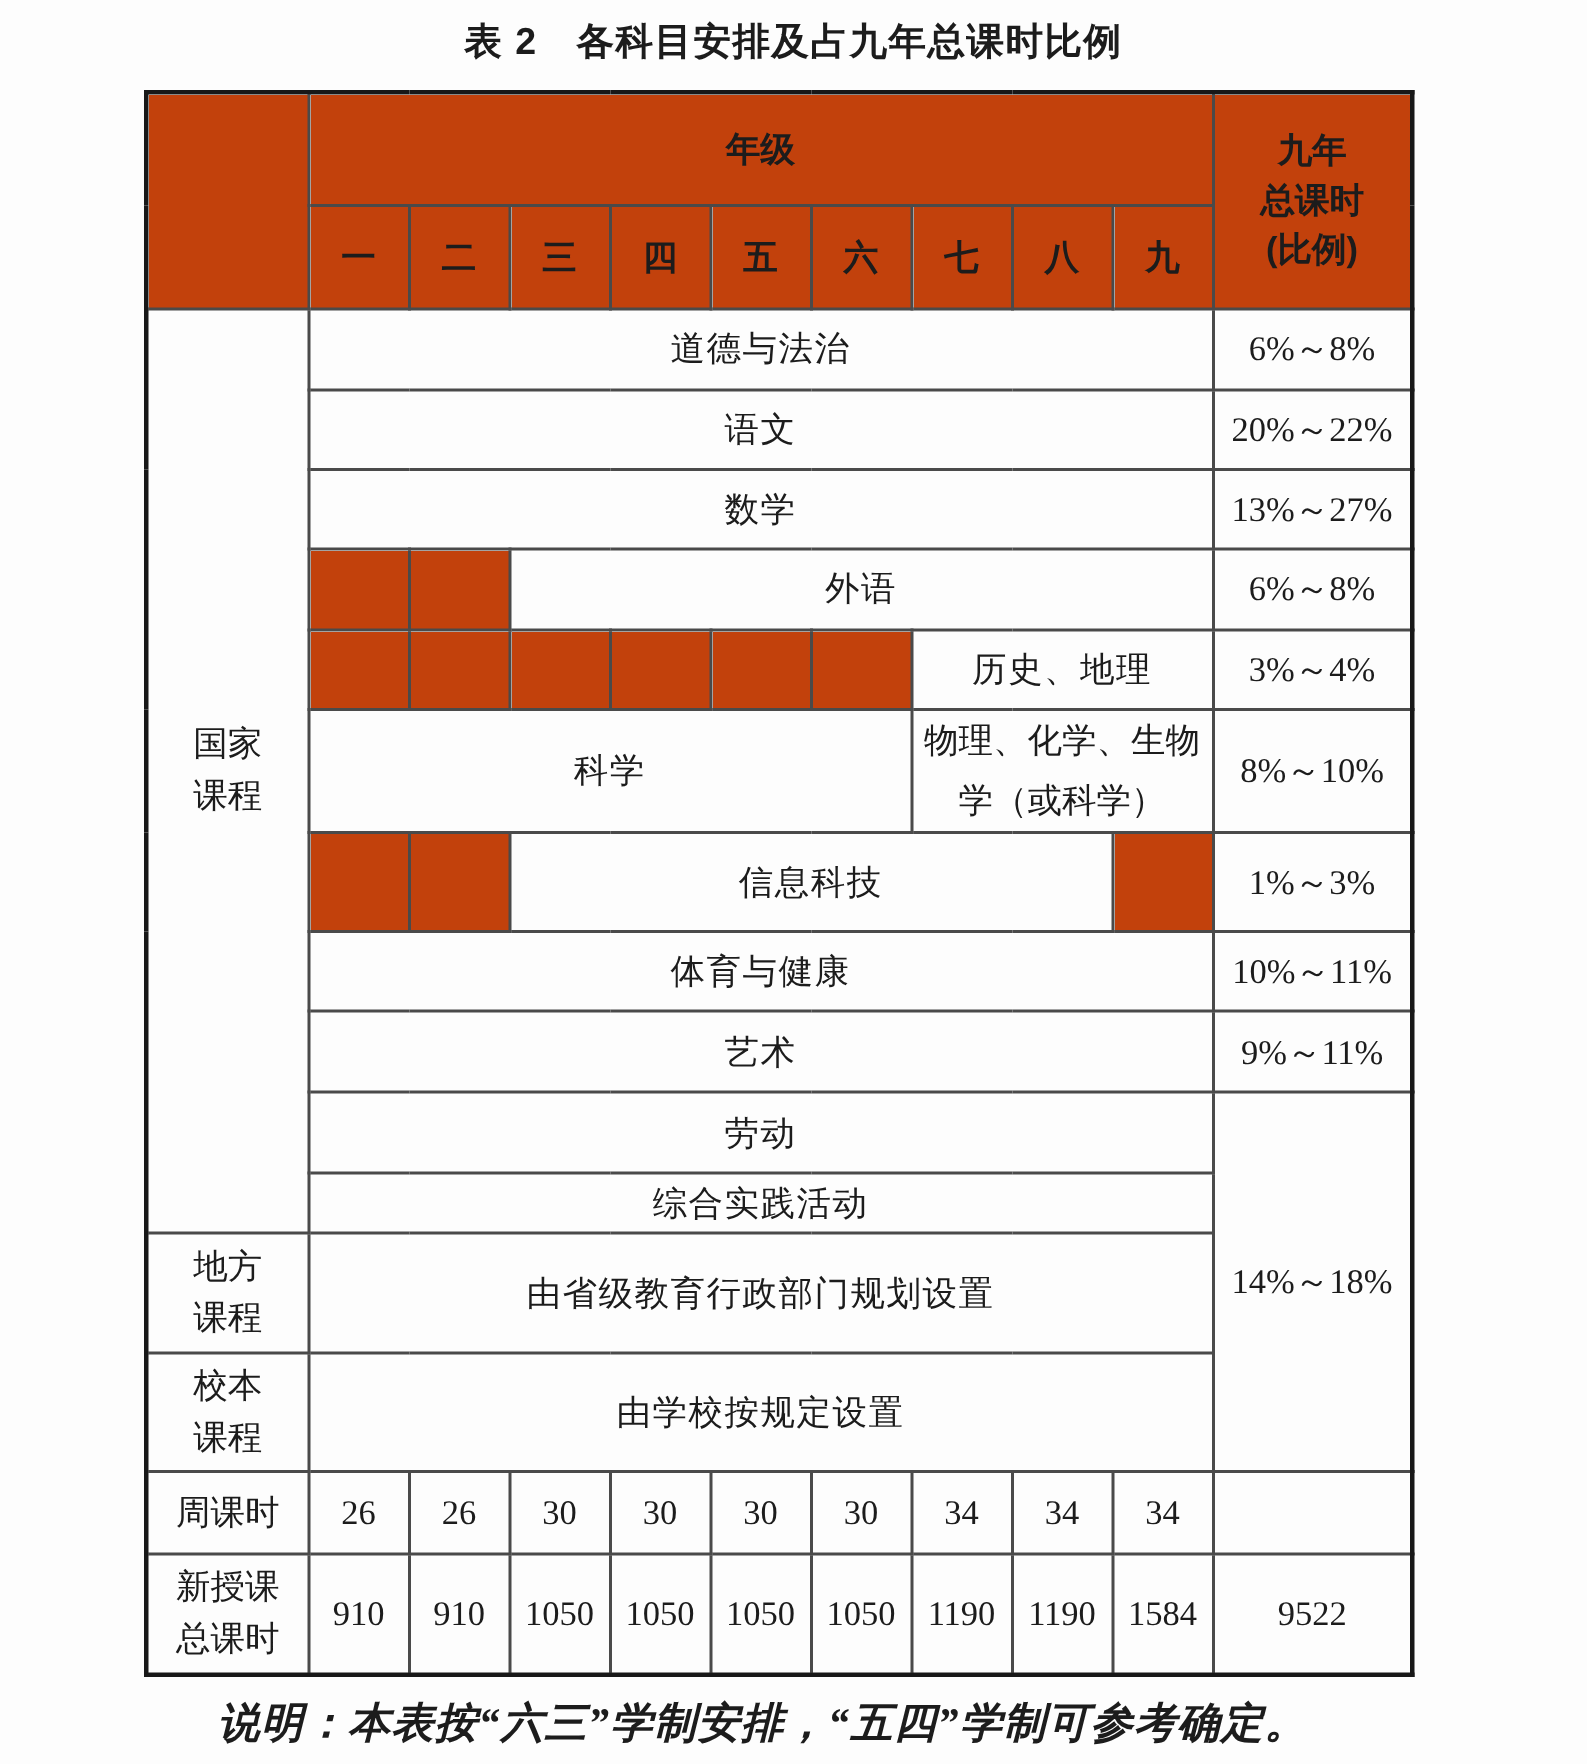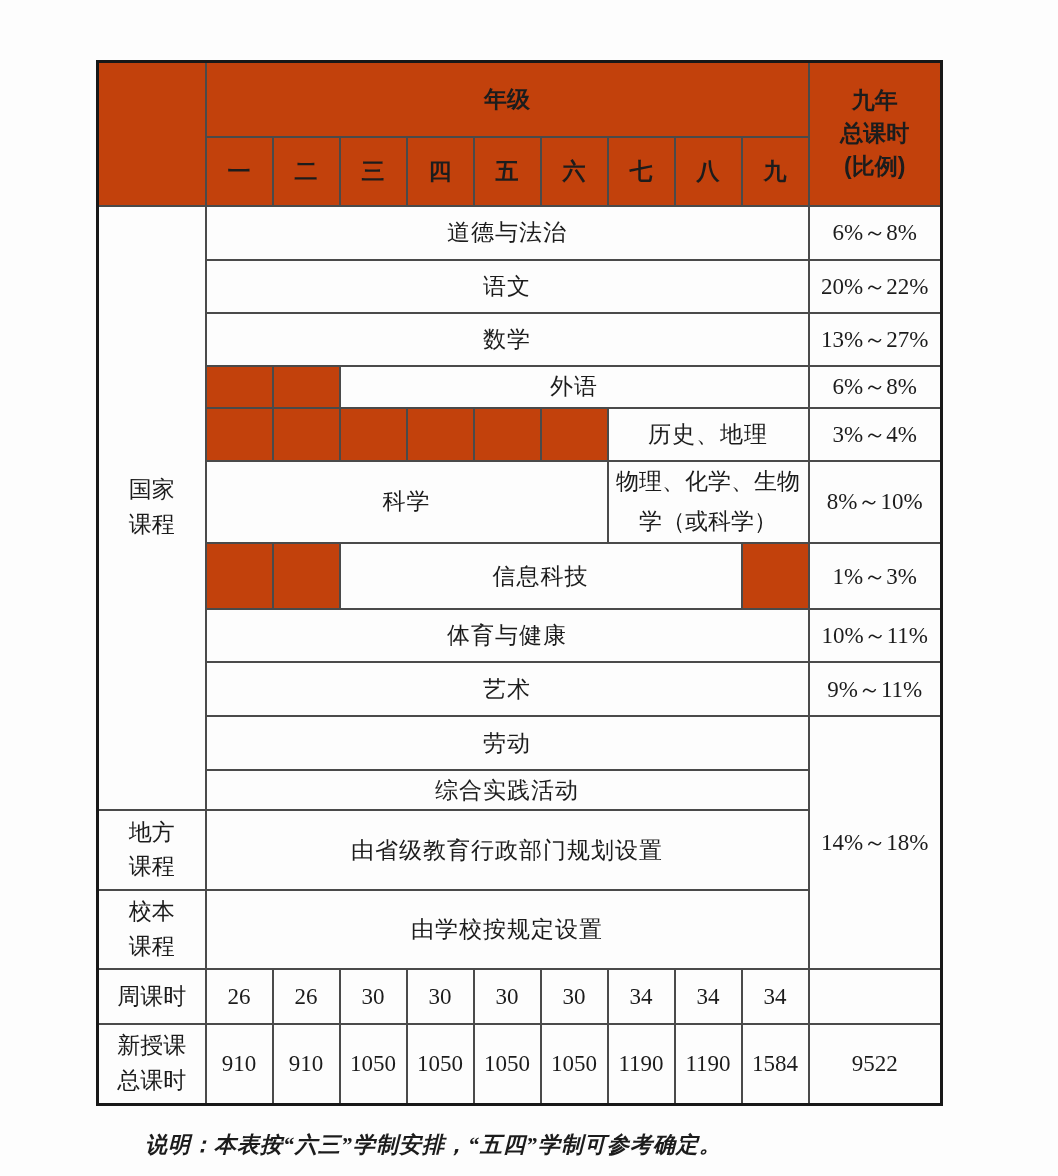--- a/index.html
+++ b/index.html
@@ -49,32 +49,33 @@
   .nine-hdr span { display: block; line-height: 1.45; }
   .cat span { display: block; line-height: 1.5; }
   .subj { letter-spacing: 1px; }
   .wrap { line-height: 1.75; padding: 0 5px; letter-spacing: 0px; }
   .pct { font-size: 23px; letter-spacing: 0px; }
   .num { font-size: 23px; margin-left: 48px; }
   .footnote {
     position: absolute;
     left: 145px;
     top: 1130px;
-    font-size: 22px;
+    font-size: 28px;
     font-style: italic;
     font-weight: 600;
     letter-spacing: 1px;
     font-family: "Liberation Serif", "DejaVu Serif", serif;
   }
 </style>
 </head>
 <body>
 
 <div class="page">
 
+  <div class="title">表 2　各科目安排及占九年总课时比例</div>
 
   <table class="tbl">
     <colgroup>
       <col style="width:108px">
       <col style="width:67px">
         <col style="width:67px">
         <col style="width:67px">
       <col style="width:67px">
         <col style="width:67px">
         <col style="width:67px">
@@ -119,21 +120,21 @@
     <tr style="height:53px">
       <td class="subj" colspan="9">语文</td>
       <td class="pct">20%～22%</td>
     </tr>
 
     <tr style="height:53px">
       <td class="subj" colspan="9">数学</td>
       <td class="pct">13%～27%</td>
     </tr>
 
-    <tr style="height:42px">
+    <tr style="height:54px">
       <td class="gray"></td>
       <td class="gray"></td>
       <td class="subj" colspan="7">外语</td>
       <td class="pct">6%～8%</td>
     </tr>
 
     <tr style="height:53px">
       <td class="gray"></td>
       <td class="gray"></td>
       <td class="gray"></td>

